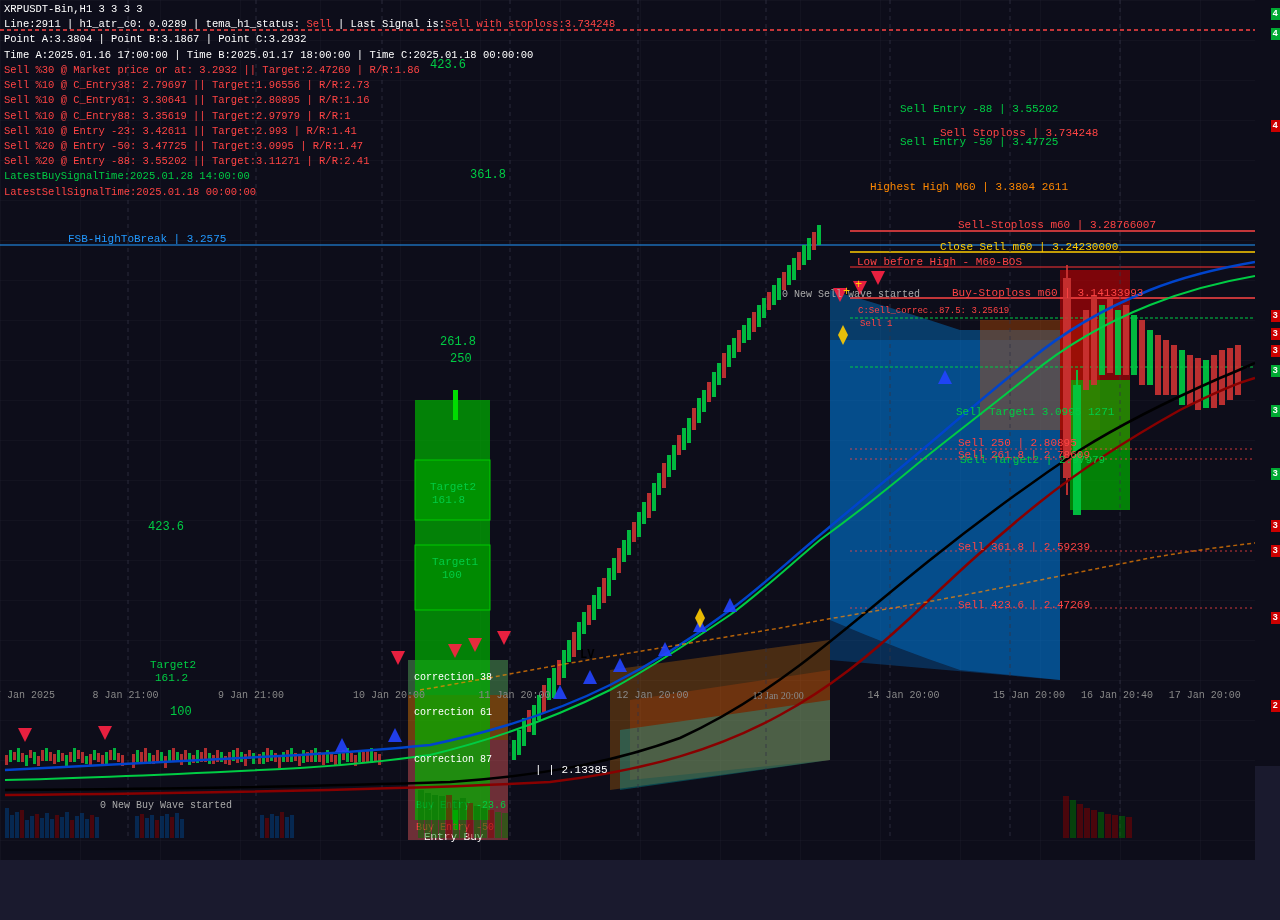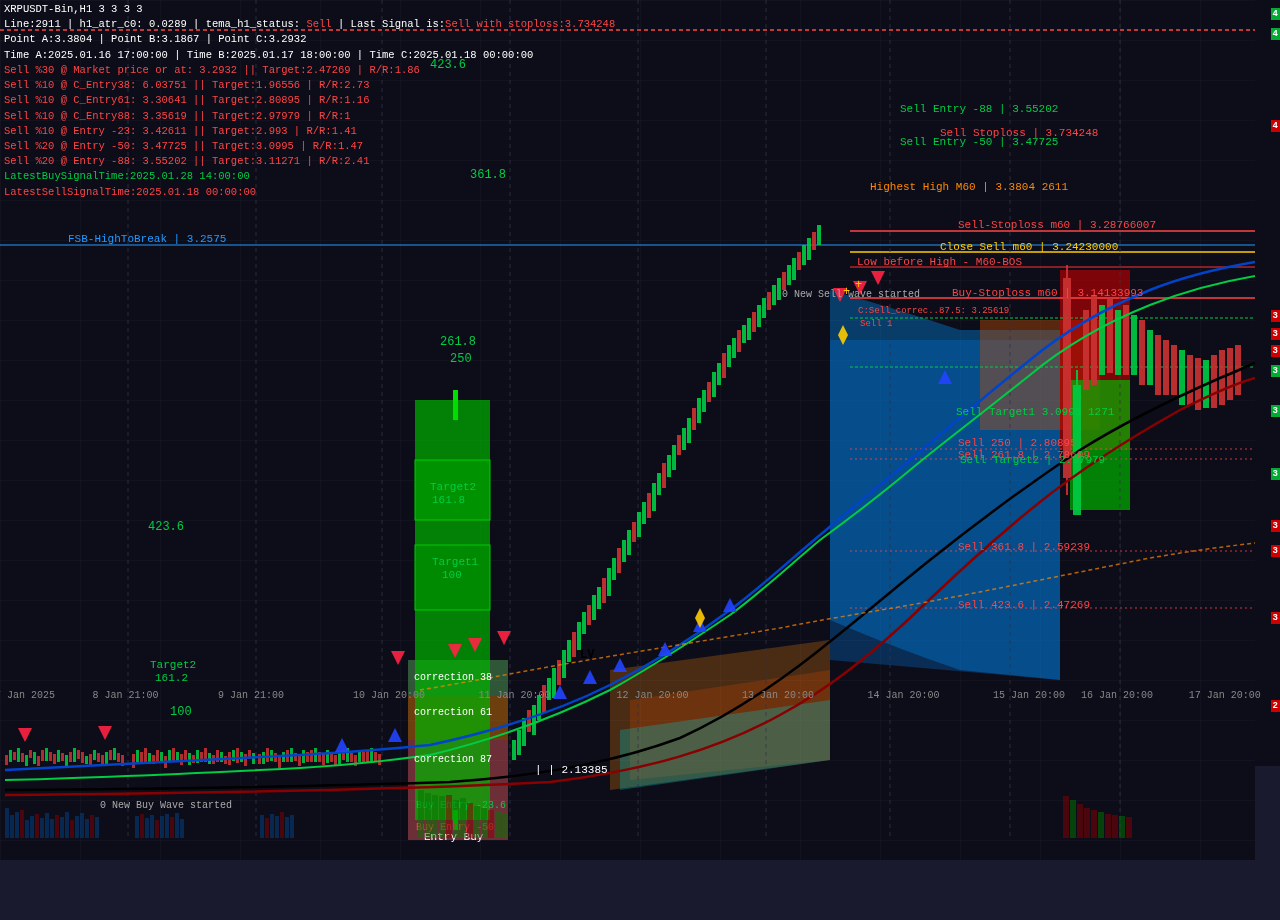--- a/index.html
+++ b/index.html
@@ -94,21 +94,21 @@
     <div class="info-line white">XRPUSDT-Bin,H1 3 3 3 3</div>
     <div class="info-line">
       <span class="white">Line:2911 | h1_atr_c0: 0.0289 | tema_h1_status: </span><span class="red">Sell</span><span class="white"> | Last Signal is:</span><span class="red">Sell with stoploss:3.734248</span>
     </div>
     <div class="info-line white">Point A:3.3804 | Point B:3.1867 | Point C:3.2932</div>
     <div class="info-line white">Time A:2025.01.16 17:00:00 | Time B:2025.01.17 18:00:00 | Time C:2025.01.18 00:00:00</div>
     <div class="info-line">
       <span class="red">Sell %30 @ Market price or at: 3.2932 || Target:2.47269 | R/R:1.86</span>
     </div>
     <div class="info-line">
-      <span class="red">Sell %10 @ C_Entry38: 6.03751 || Target:1.96556 | R/R:2.73</span>
+      <span class="red">Sell %10 @ C_Entry38: 2.79697 || Target:1.96556 | R/R:2.73</span>
     </div>
     <div class="info-line">
       <span class="red">Sell %10 @ C_Entry61: 3.30641 || Target:2.80895 | R/R:1.16</span>
     </div>
     <div class="info-line">
       <span class="red">Sell %10 @ C_Entry88: 3.35619 || Target:2.97979 | R/R:1</span>
     </div>
     <div class="info-line">
       <span class="red">Sell %10 @ Entry -23: 3.42611 || Target:2.993 | R/R:1.41</span>
     </div>
@@ -588,20 +588,20 @@
     <div style="position:absolute; top:700px; right:0; background:#cc0000; color:#fff; font-size:9px; padding:1px 2px; font-weight:bold;">2</div>
   </div>
 
   <div id="time-labels">
     <span class="time-label" style="left:2%;">7 Jan 2025</span>
     <span class="time-label" style="left:10%;">8 Jan 21:00</span>
     <span class="time-label" style="left:20%;">9 Jan 21:00</span>
     <span class="time-label" style="left:31%;">10 Jan 20:00</span>
     <span class="time-label" style="left:41%;font-family:Liberation Mono, monospace;">11 Jan 20:00</span>
     <span class="time-label" style="left:52%;">12 Jan 20:00</span>
-    <span class="time-label" style="left:62%;">13 Jan 20:00</span>
+    <span class="time-label" style="left:62%;font-family:Liberation Serif, serif;">13 Jan 20:00</span>
     <span class="time-label" style="left:72%;">14 Jan 20:00</span>
     <span class="time-label" style="left:82%;">15 Jan 20:00</span>
-    <span class="time-label" style="left:89%;">16 Jan 20:00</span>
-    <span class="time-label" style="left:96%;margin-left:20px;">17 Jan 20:00</span>
+    <span class="time-label" style="left:89%;">16 Jan 20:40</span>
+    <span class="time-label" style="left:96%;">17 Jan 20:00</span>
   </div>
 
 </div>
 
 </body></html>

